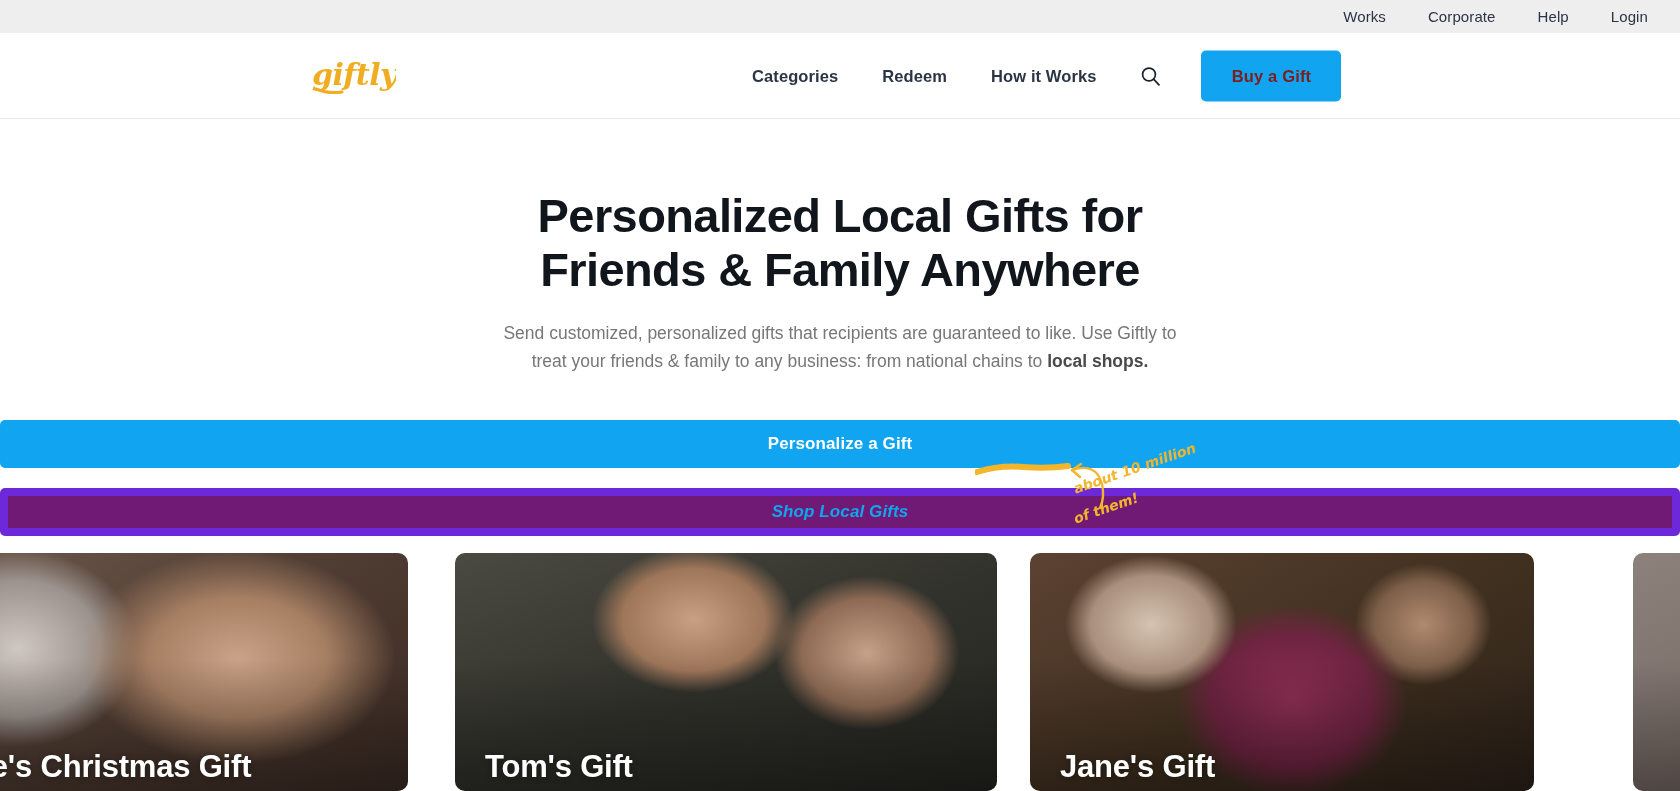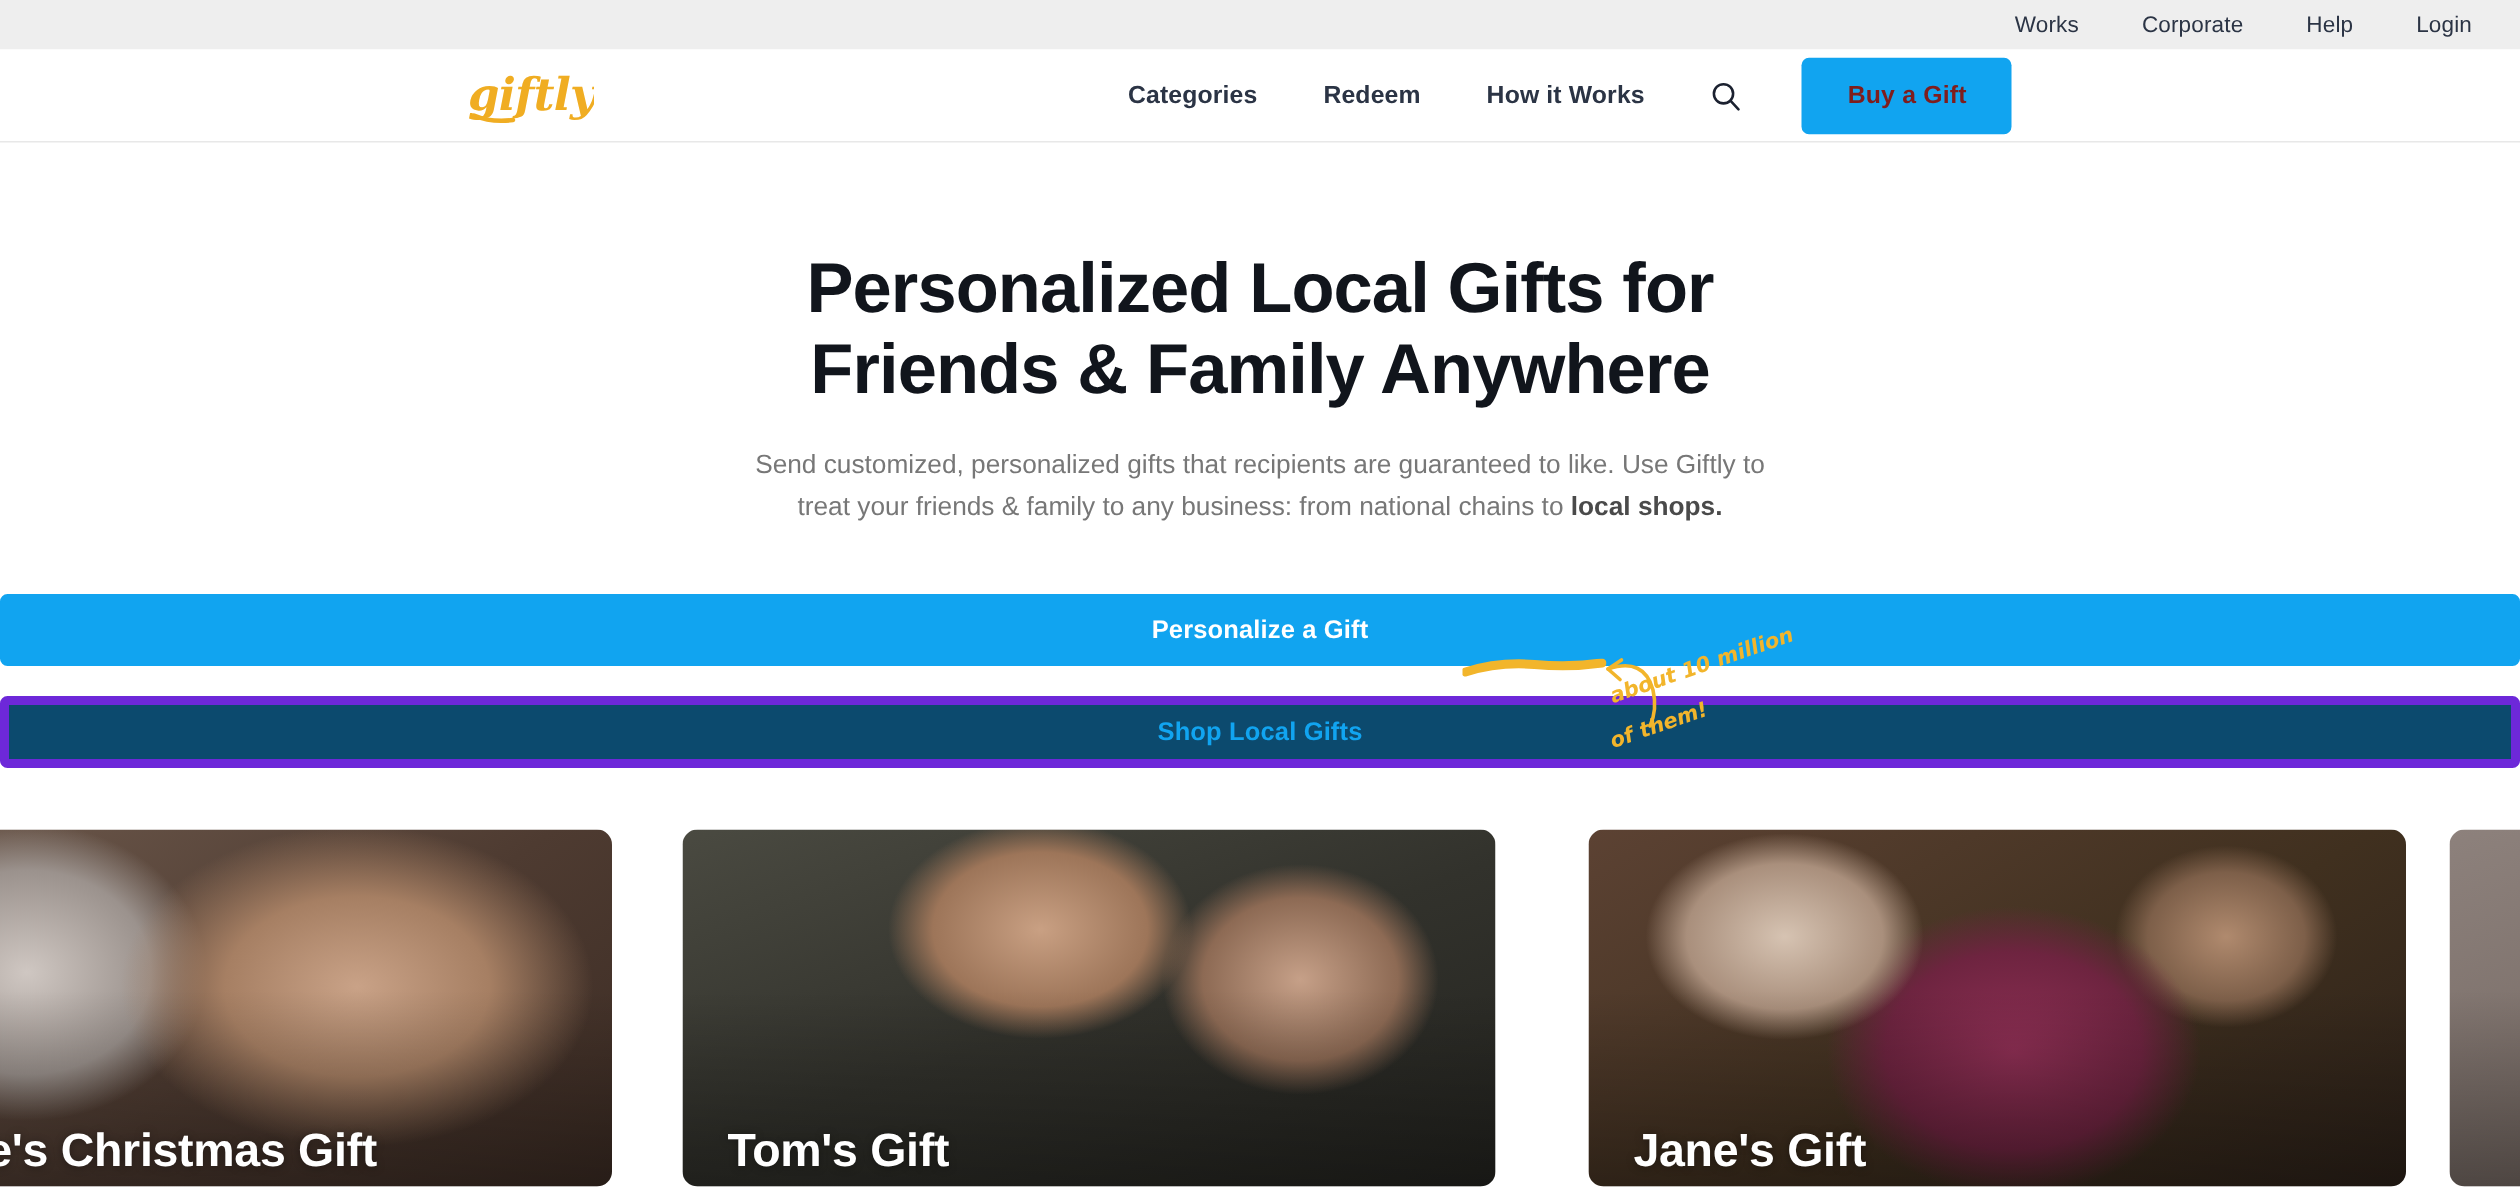--- a/index.html
+++ b/index.html
@@ -31,21 +31,21 @@
     font-size: 15px;
     color: #2b3445;
     text-decoration: none;
     letter-spacing: .1px;
     cursor: pointer;
     white-space: nowrap;
   }
 
   
   .header {
-    height: 62px;
+    height: 86px;
     background: #ffffff;
     border-bottom: 1px solid #e8e8e8;
     display: flex;
     align-items: center;
     position: relative;
   }
   .logo {
     position: absolute;
     left: 310px;
     top: 50%;
@@ -198,24 +198,25 @@
     font-family: "Liberation Sans", sans-serif;
     white-space: nowrap;
   }
   .cta-primary {
     background: #11a4f0;
     color: #ffffff;
     border: 2px solid #11a4f0;
     min-width: 207px;
   }
   .cta-secondary {
-    background: #0c4a6e;
+    background: #701a75;
     color: #11a4f0;
-    border: 6px solid #6d28d9;
+    border: 8px solid #6d28d9;
     min-width: 196px;
+    font-style: italic;
   }
 
   
   .cards {
     position: absolute;
     left: 0;
     top: 553px;
     width: 1680px;
     height: 238px;
     display: flex;
@@ -246,21 +247,21 @@
     bottom: 6px;
     color: #ffffff;
     font-size: 31px;
     font-weight: 700;
     letter-spacing: -0.2px;
     white-space: nowrap;
     text-shadow: 0 1px 6px rgba(0,0,0,.35);
   }
   .card-1 { left: -92px; width: 500px; }
   .card-2 { left: 455px; width: 542px; text-decoration: underline; }
-  .card-3 { left: 1059px; width: 545px; }
+  .card-3 { left: 1030px; width: 504px; }
   .card-4 { left: 1633px; width: 542px; }
 </style>
 </head>
 <body>
 
 <div class="topbar">
   <div class="topbar-links">
     <a class="topbar-link">Works</a>
     <a class="topbar-link">Corporate</a>
     <a class="topbar-link">Help</a>

